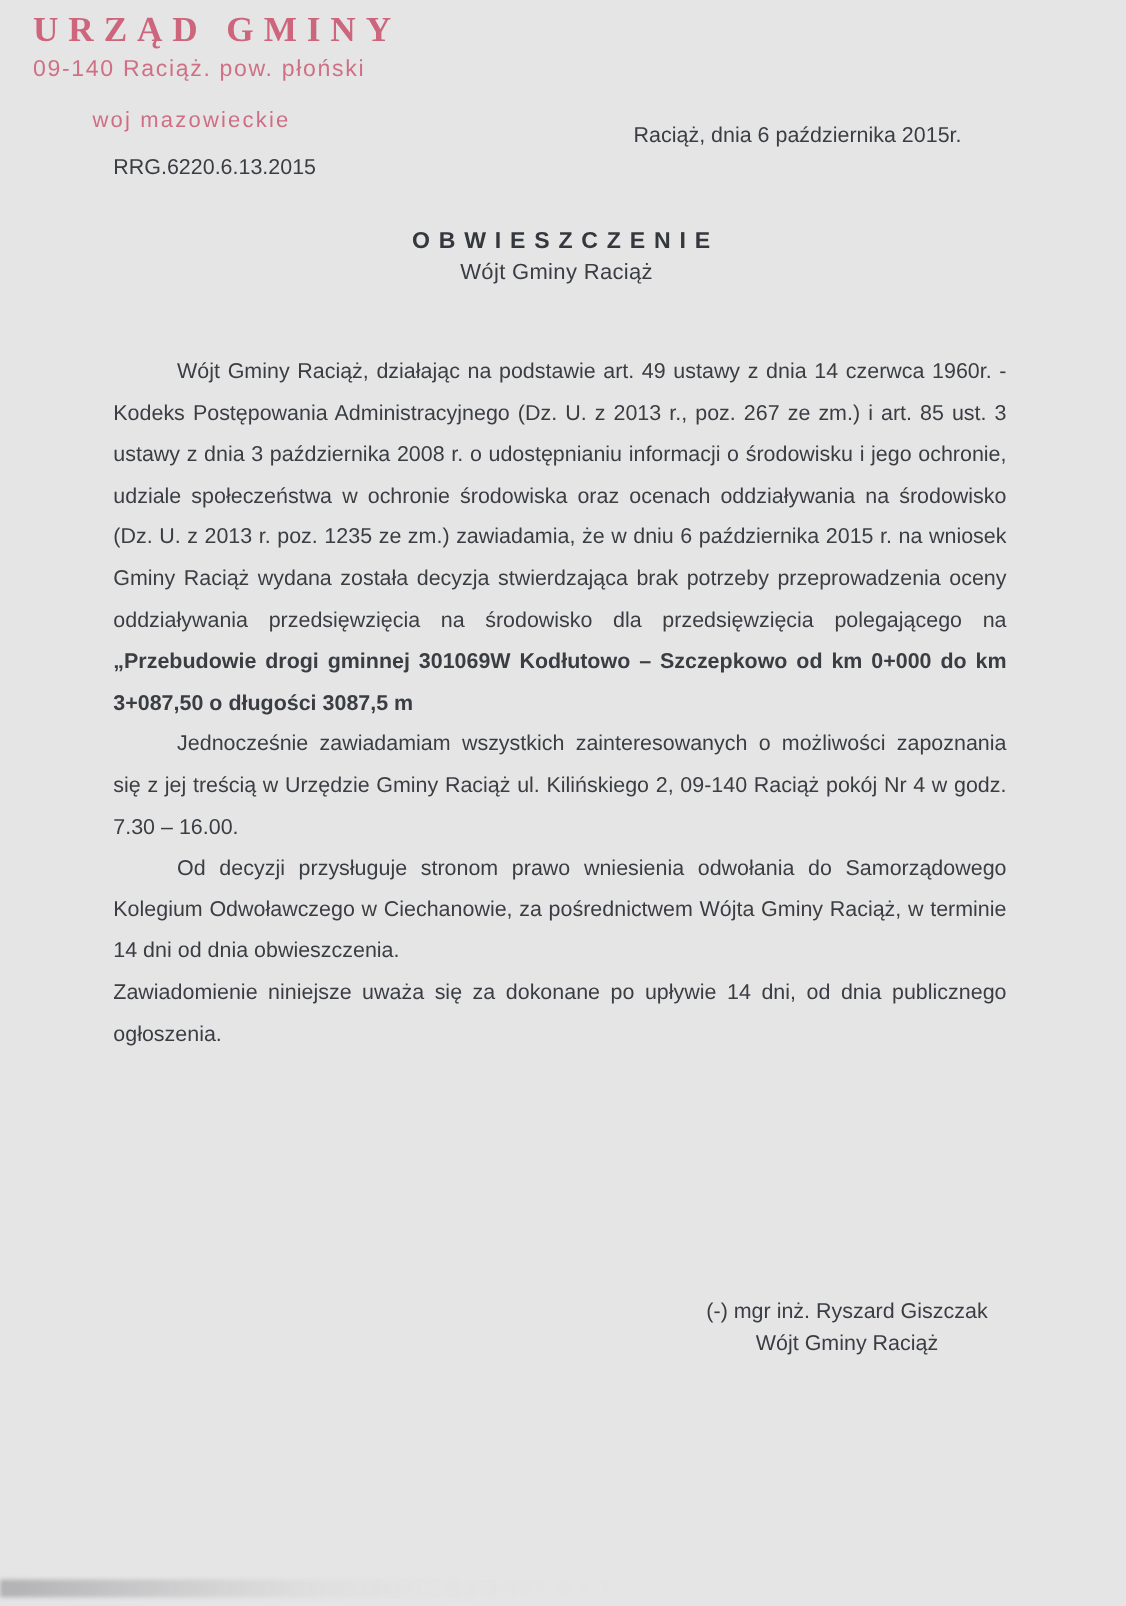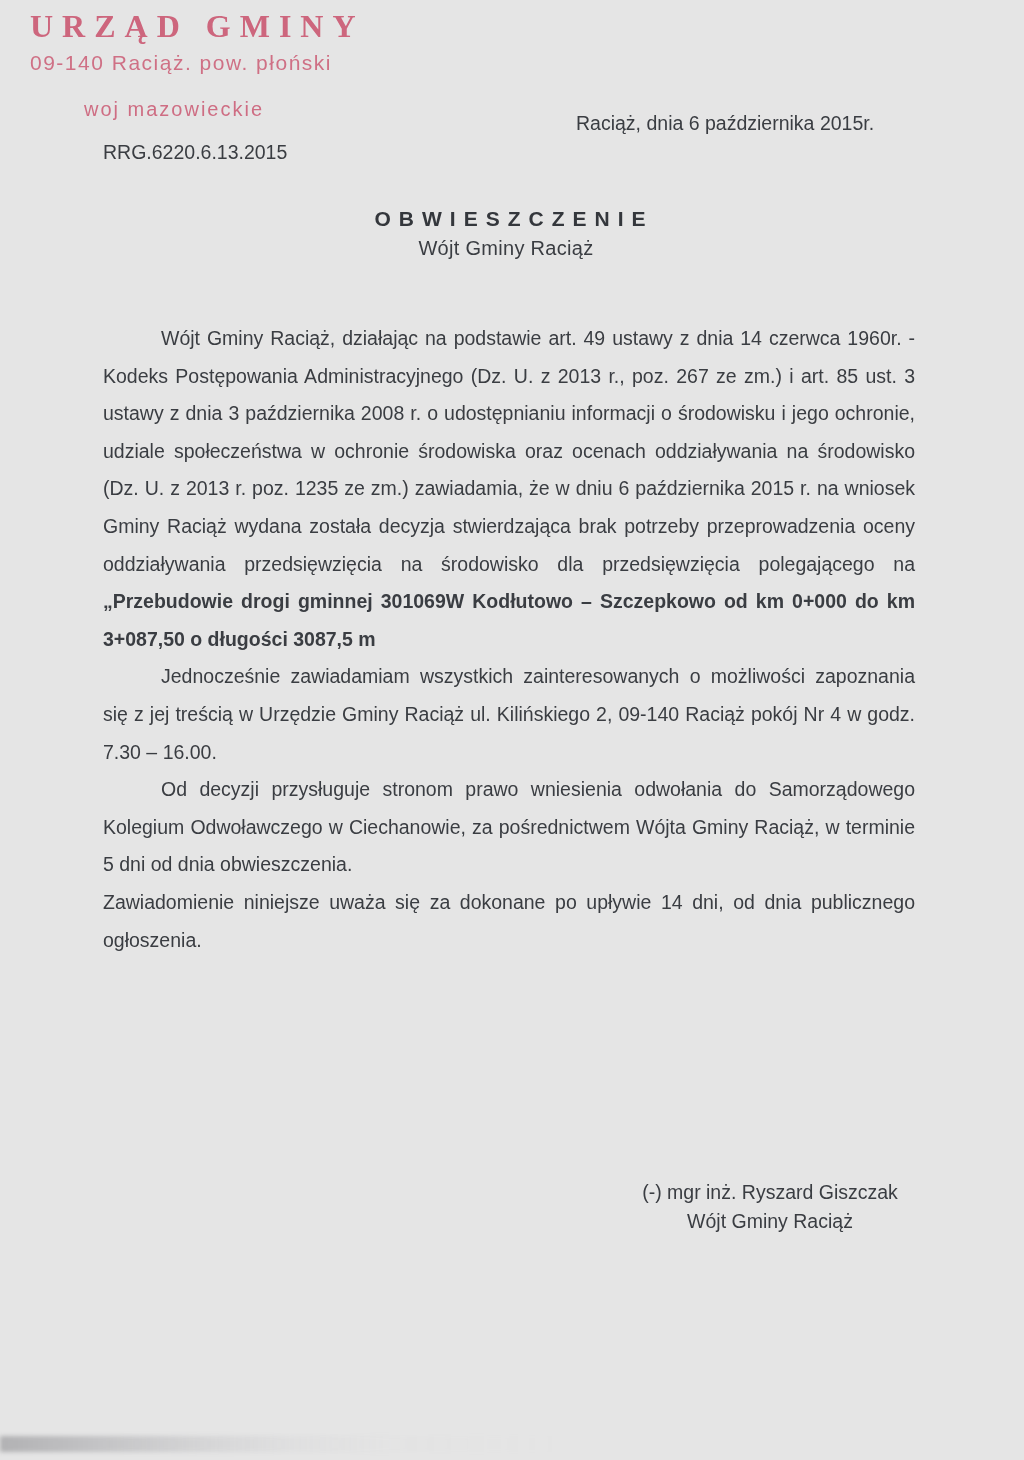--- a/index.html
+++ b/index.html
@@ -140,21 +140,21 @@
   <div class="reference">RRG.6220.6.13.2015</div>
 
   <div class="title-block">
     <h1 class="doc-title">OBWIESZCZENIE</h1>
     <h2 class="doc-subtitle">Wójt Gminy Raciąż</h2>
   </div>
 
   <div class="body-text">
     <p class="indent"><span>Wójt Gminy Raciąż, działając na podstawie art. 49 ustawy z dnia 14 czerwca 1960r. - Kodeks Postępowania Administracyjnego (Dz. U. z 2013 r., poz. 267 ze zm.) i art. 85 ust. 3 ustawy z dnia 3 października 2008 r. o udostępnianiu informacji o środowisku i jego ochronie, udziale społeczeństwa w ochronie środowiska oraz ocenach oddziaływania na środowisko (Dz. U. z 2013 r. poz. 1235 ze zm.) zawiadamia, że w dniu 6 października 2015 r. na wniosek Gminy Raciąż wydana została decyzja stwierdzająca brak potrzeby przeprowadzenia oceny oddziaływania przedsięwzięcia na środowisko dla przedsięwzięcia polegającego na </span><span class="bold-run">„Przebudowie drogi gminnej 301069W Kodłutowo – Szczepkowo od km 0+000 do km 3+087,50 o długości 3087,5 m</span></p>
     <p class="indent">Jednocześnie zawiadamiam wszystkich zainteresowanych o możliwości zapoznania się z jej treścią w Urzędzie Gminy Raciąż ul. Kilińskiego 2, 09-140 Raciąż pokój Nr 4 w godz. 7.30 – 16.00.</p>
-    <p class="indent gap-before">Od decyzji przysługuje stronom prawo wniesienia odwołania do Samorządowego Kolegium Odwoławczego w Ciechanowie, za pośrednictwem Wójta Gminy Raciąż, w terminie 5 dni od dnia obwieszczenia.</p>
+    <p class="indent gap-before">Od decyzji przysługuje stronom prawo wniesienia odwołania do Samorządowego Kolegium Odwoławczego w Ciechanowie, za pośrednictwem Wójta Gminy Raciąż, w terminie 14 dni od dnia obwieszczenia.</p>
     <p class="gap-before">Zawiadomienie niniejsze uważa się za dokonane po upływie 14 dni, od dnia publicznego ogłoszenia.</p>
   </div>
 
   <div class="signature">
     <div>(-) mgr inż. Ryszard Giszczak</div>
     <div>Wójt Gminy Raciąż</div>
   </div>
 
   <div class="scan-smudge"></div>
 

